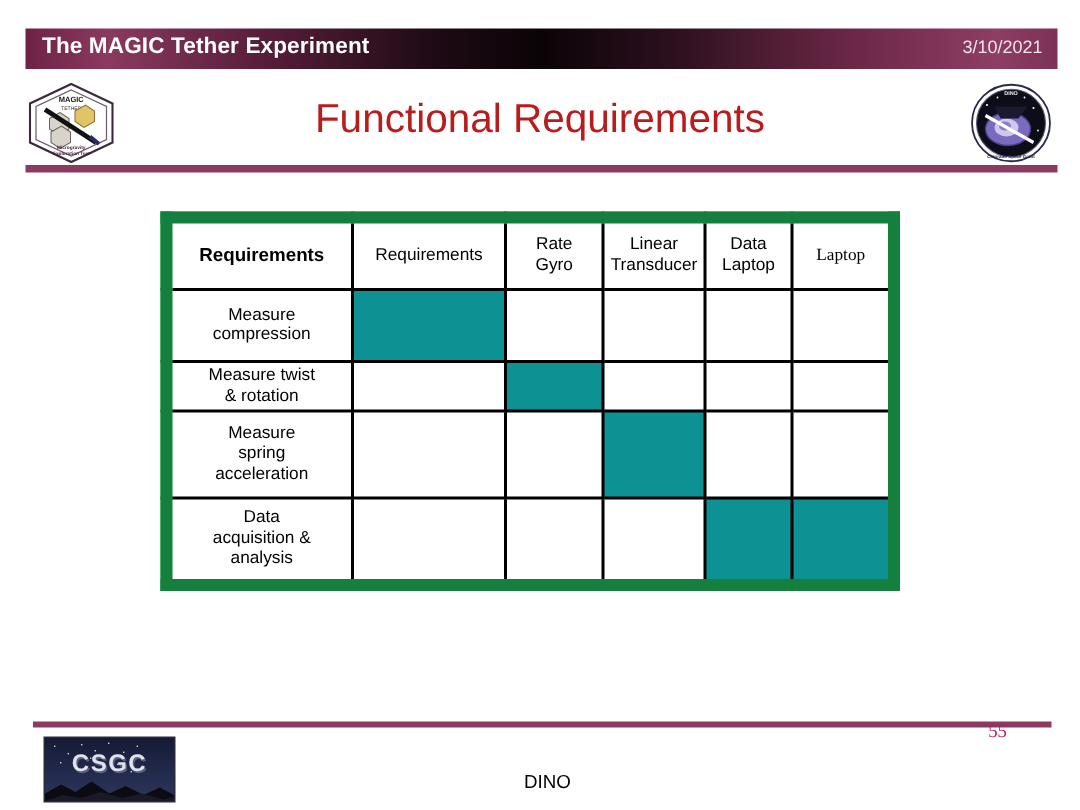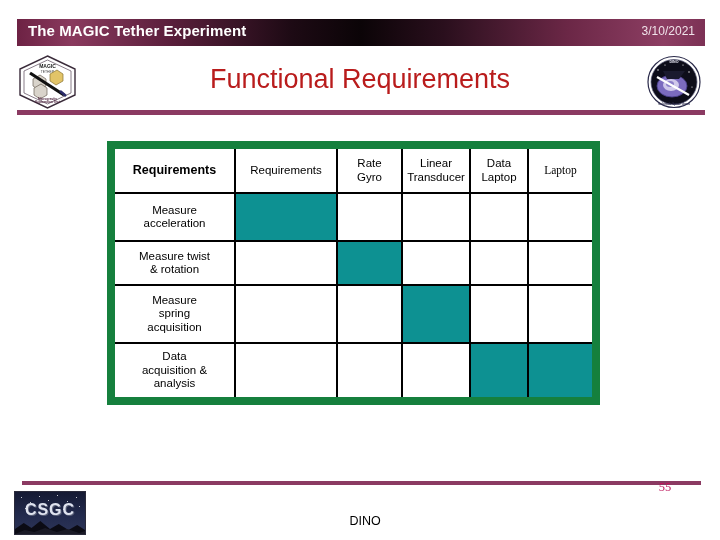--- a/index.html
+++ b/index.html
@@ -130,32 +130,32 @@
   }
   th.c-req    { width: 124px; height: 48px; }
   th.c-accel  { width: 102px; }
   th.c-gyro   { width: 65px; }
   th.c-lin    { width: 68px; }
   th.c-log    { width: 58px; }
   th.c-lap    { width: 68px; font-family: Liberation Serif, serif; }
 
   td.rowlabel { height: 48px; }
   tr.r1 td, tr.r1 th { height: 48px; }
-  tr.r2 td, tr.r2 th { height: 44px; }
+  tr.r2 td, tr.r2 th { height: 33px; }
   tr.r3 td, tr.r3 th { height: 58px; }
   tr.r4 td, tr.r4 th { height: 58px; }
 
   td.filled { background: #0d9192 !important; }
 
   
   .footer-logo {
     position: absolute;
-    left: 14px;
+    left: 29px;
     top: 491px;
-    width: 72px;
+    width: 88px;
     height: 44px;
     border: 1px solid #2a2a3a;
     box-sizing: border-box;
     overflow: hidden;
     background: linear-gradient(to bottom, #151a33 0%, #222a4d 55%, #2d3558 100%);
   }
   .footer-logo .stars span {
     position: absolute;
     background: #ffffff;
     width: 1px;
@@ -271,21 +271,21 @@
         <th class="c-lap">
           <span>Laptop</span>
         </th>
       </tr>
     </thead>
     <tbody>
 
       <tr class="r1">
         <td class="rowlabel">
           <span>Measure</span><br>
-          <span>acceleration</span>
+          <span>compression</span>
         </td>
         <td class="filled" style="background-color: rgb(13, 145, 146);"></td>
         <td></td>
         <td></td>
         <td></td>
         <td></td>
       </tr>
 
       <tr class="r2">
         <td class="rowlabel">
@@ -296,21 +296,21 @@
         <td class="filled" style="background-color: rgb(13, 145, 146);"></td>
         <td></td>
         <td></td>
         <td></td>
       </tr>
 
       <tr class="r3">
         <td class="rowlabel">
           <span>Measure</span><br>
           <span>spring</span><br>
-          <span>acquisition</span>
+          <span>acceleration</span>
         </td>
         <td></td>
         <td></td>
         <td class="filled" style="background-color: rgb(13, 145, 146);"></td>
         <td></td>
         <td></td>
       </tr>
 
       <tr class="r4">
         <td class="rowlabel">

